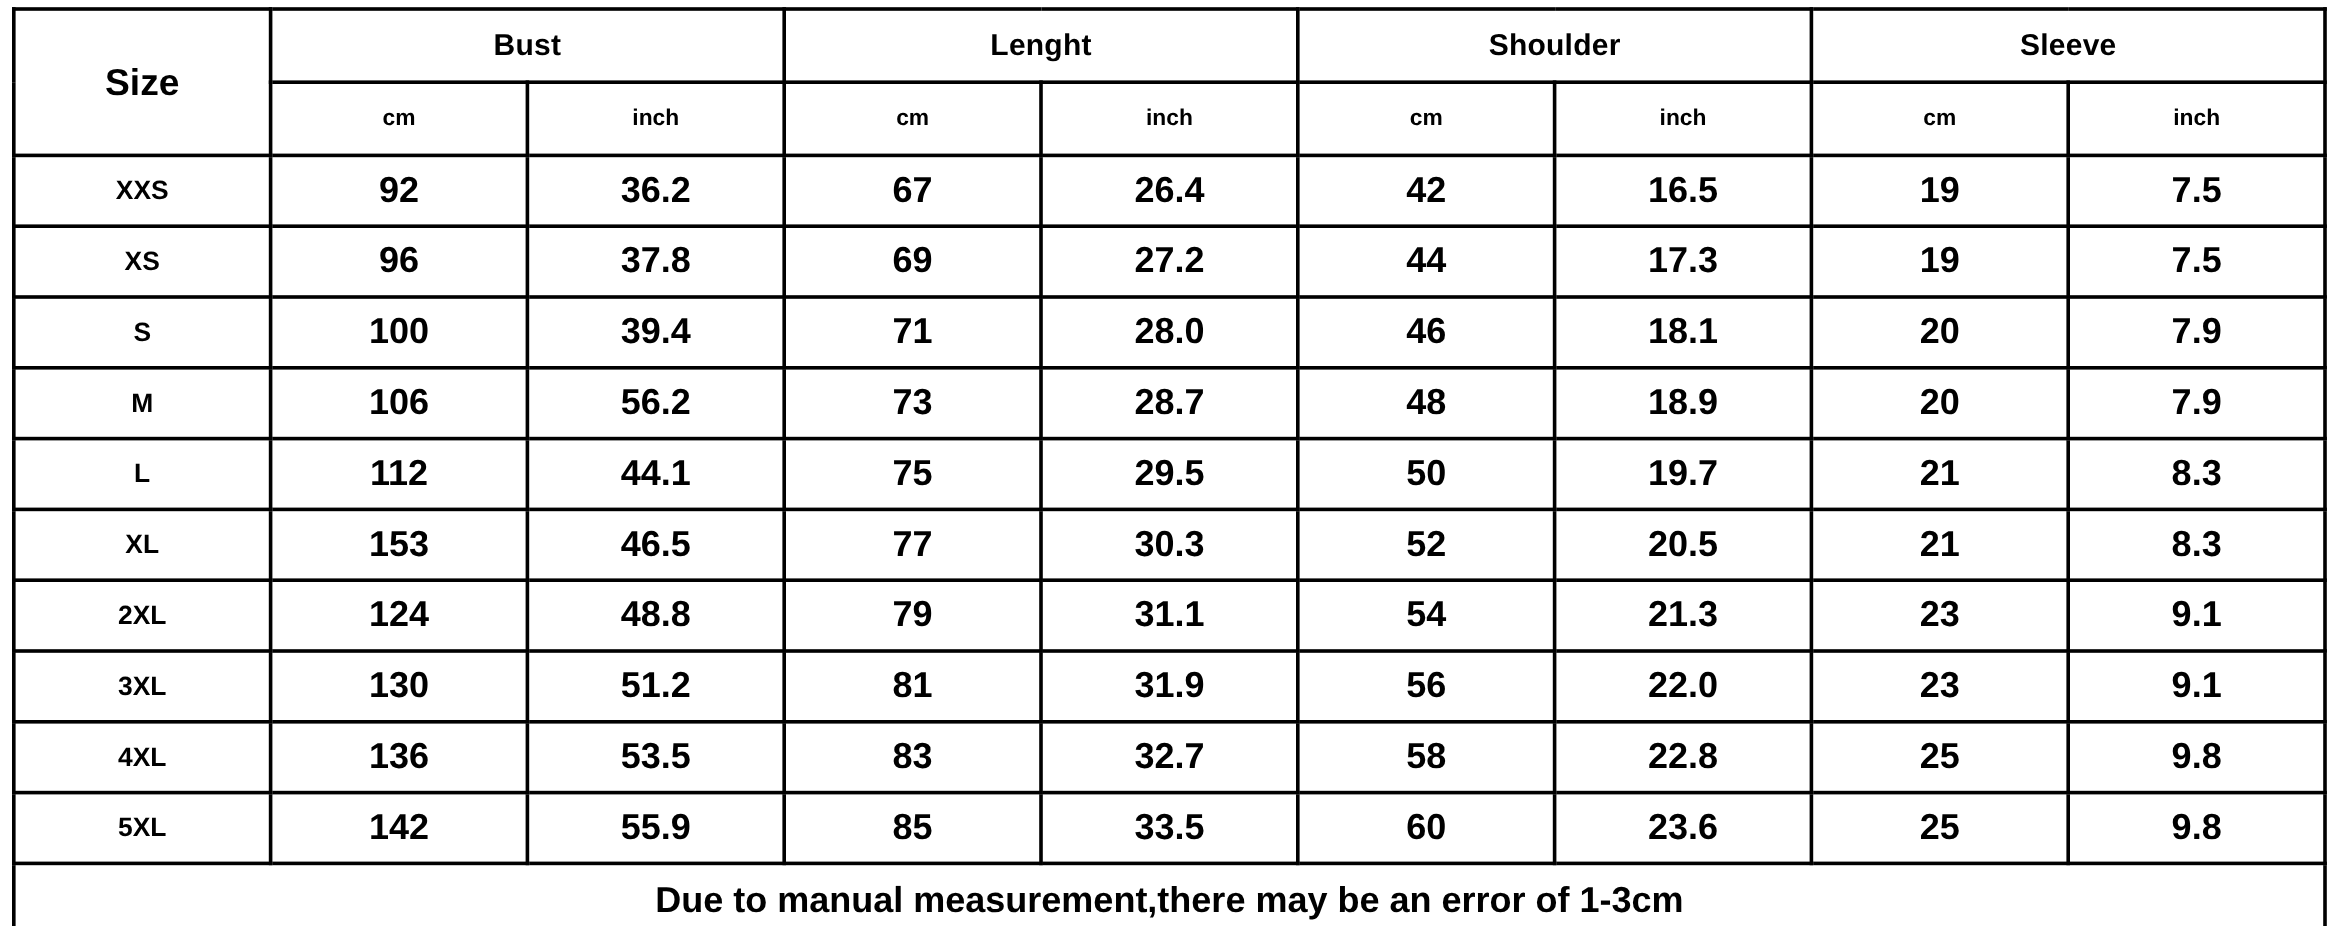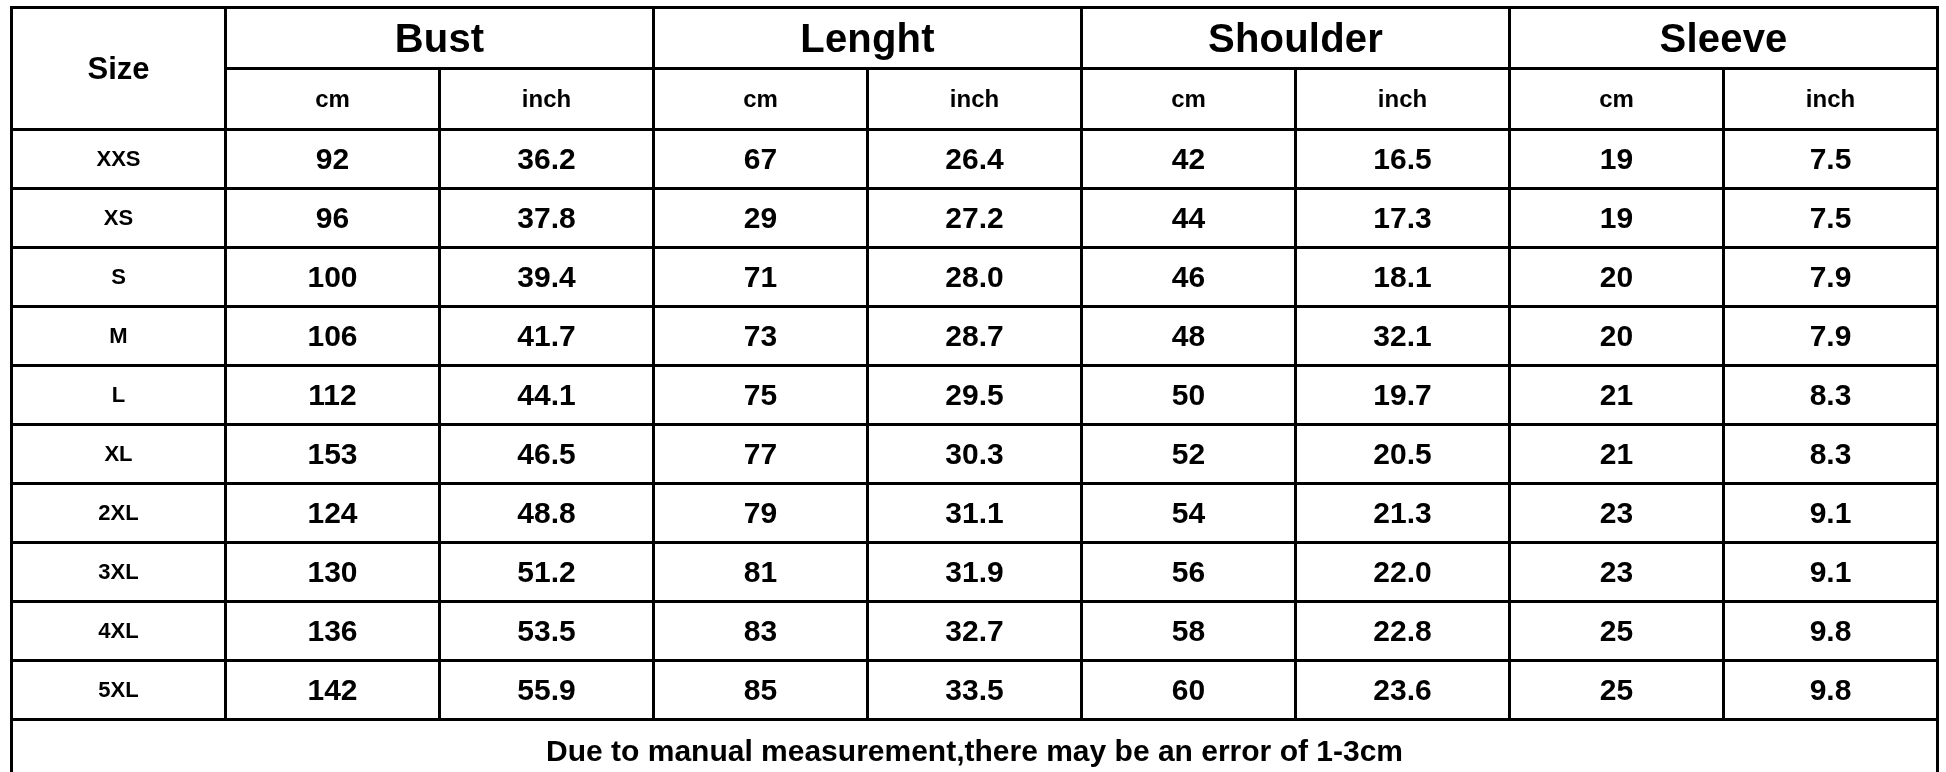--- a/index.html
+++ b/index.html
@@ -34,30 +34,30 @@
     vertical-align: middle;
     font-weight: bold;
     color: #000;
     padding: 0;
   }
   
   col.c-size  { width: 214px; }
   col.c-unit  { width: 214px; }
 
   th.group-head {
-    font-size: 40px;
+    font-size: 25px;
     height: 58px;
     letter-spacing: 0.2px;
   }
   th.size-head {
     font-size: 31px;
     height: 118px;
   }
   th.unit-head {
-    font-size: 24px;
+    font-size: 19px;
     height: 58px;
   }
   td.cell {
     font-size: 30px;
     height: 56px;
   }
   td.size-cell {
     font-size: 22px;
   }
   td.note {
@@ -112,46 +112,46 @@
         <td class="cell">26.4</td>
         <td class="cell">42</td>
         <td class="cell">16.5</td>
         <td class="cell">19</td>
         <td class="cell">7.5</td>
       </tr>
       <tr>
         <td class="cell size-cell">XS</td>
         <td class="cell">96</td>
         <td class="cell">37.8</td>
-        <td class="cell">29</td>
+        <td class="cell">69</td>
         <td class="cell">27.2</td>
         <td class="cell">44</td>
         <td class="cell">17.3</td>
         <td class="cell">19</td>
         <td class="cell">7.5</td>
       </tr>
       <tr>
         <td class="cell size-cell">S</td>
         <td class="cell">100</td>
         <td class="cell">39.4</td>
         <td class="cell">71</td>
         <td class="cell">28.0</td>
         <td class="cell">46</td>
         <td class="cell">18.1</td>
         <td class="cell">20</td>
         <td class="cell">7.9</td>
       </tr>
       <tr>
         <td class="cell size-cell">M</td>
         <td class="cell">106</td>
-        <td class="cell">41.7</td>
+        <td class="cell">56.2</td>
         <td class="cell">73</td>
         <td class="cell">28.7</td>
         <td class="cell">48</td>
-        <td class="cell">32.1</td>
+        <td class="cell">18.9</td>
         <td class="cell">20</td>
         <td class="cell">7.9</td>
       </tr>
       <tr>
         <td class="cell size-cell">L</td>
         <td class="cell">112</td>
         <td class="cell">44.1</td>
         <td class="cell">75</td>
         <td class="cell">29.5</td>
         <td class="cell">50</td>

